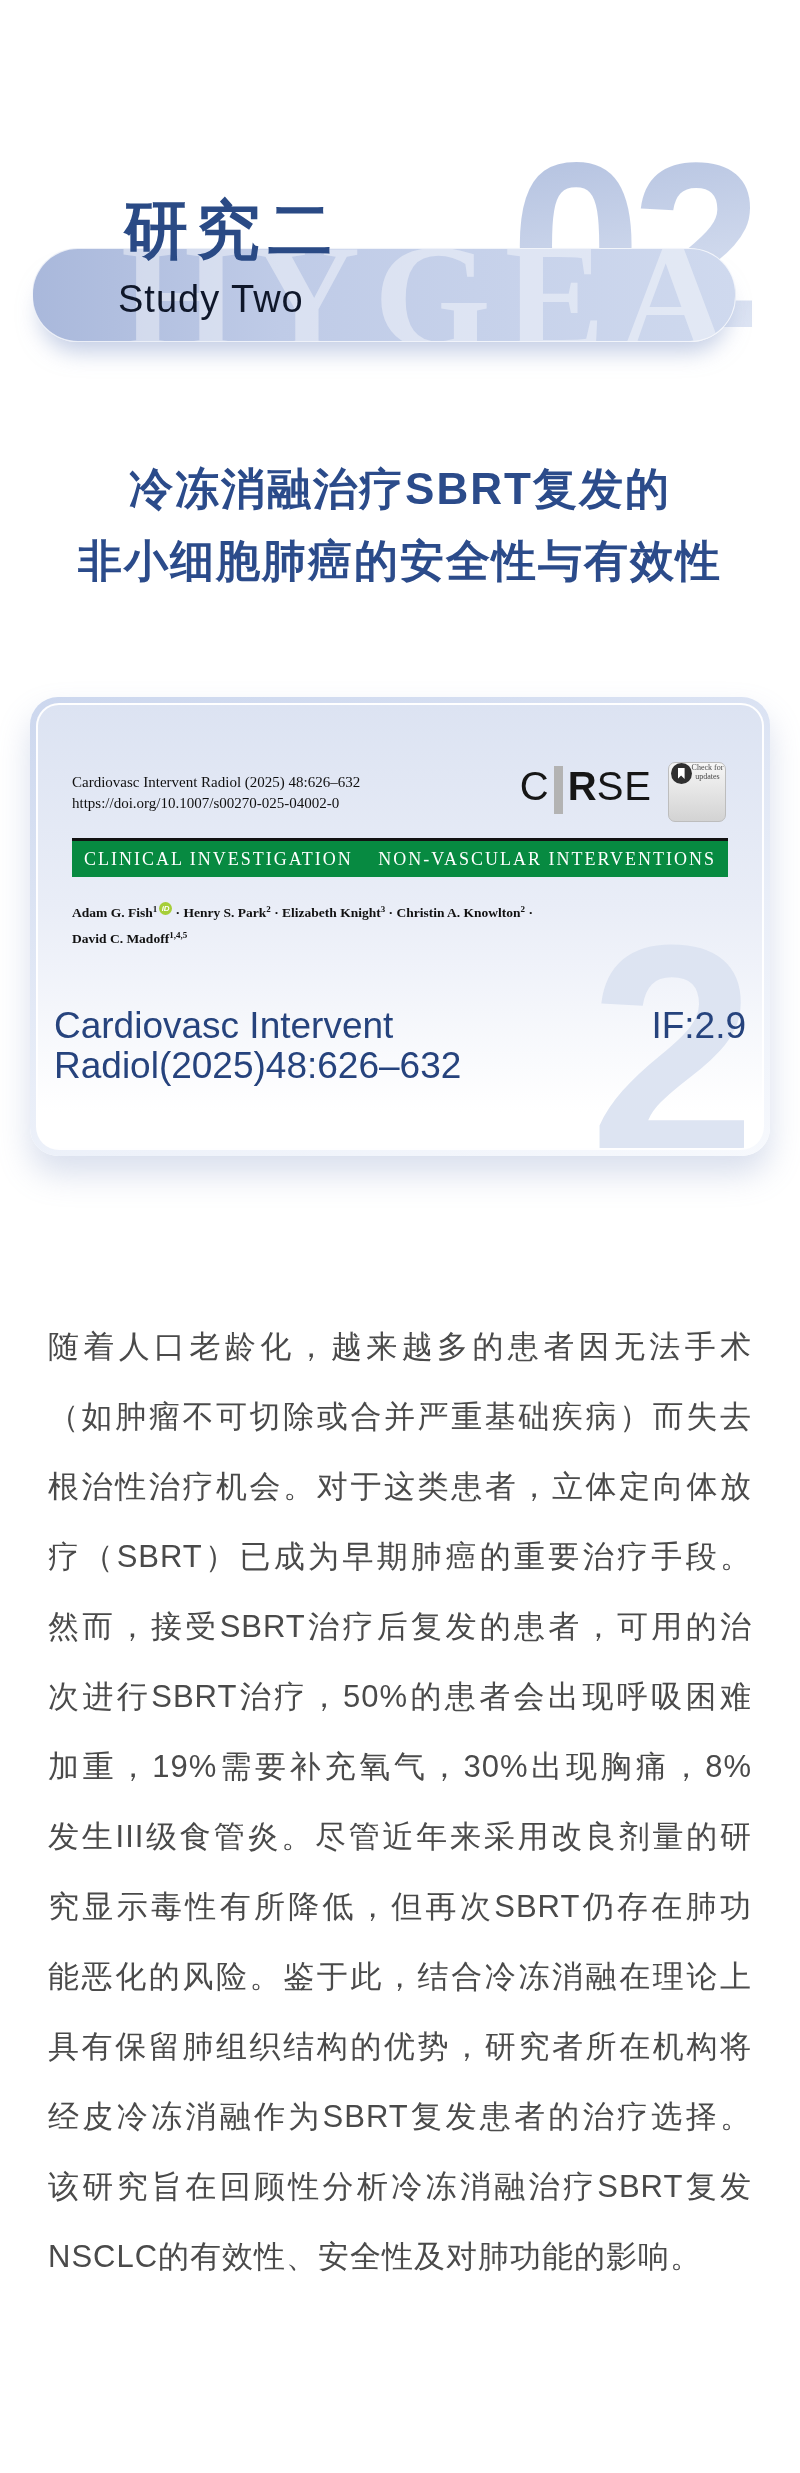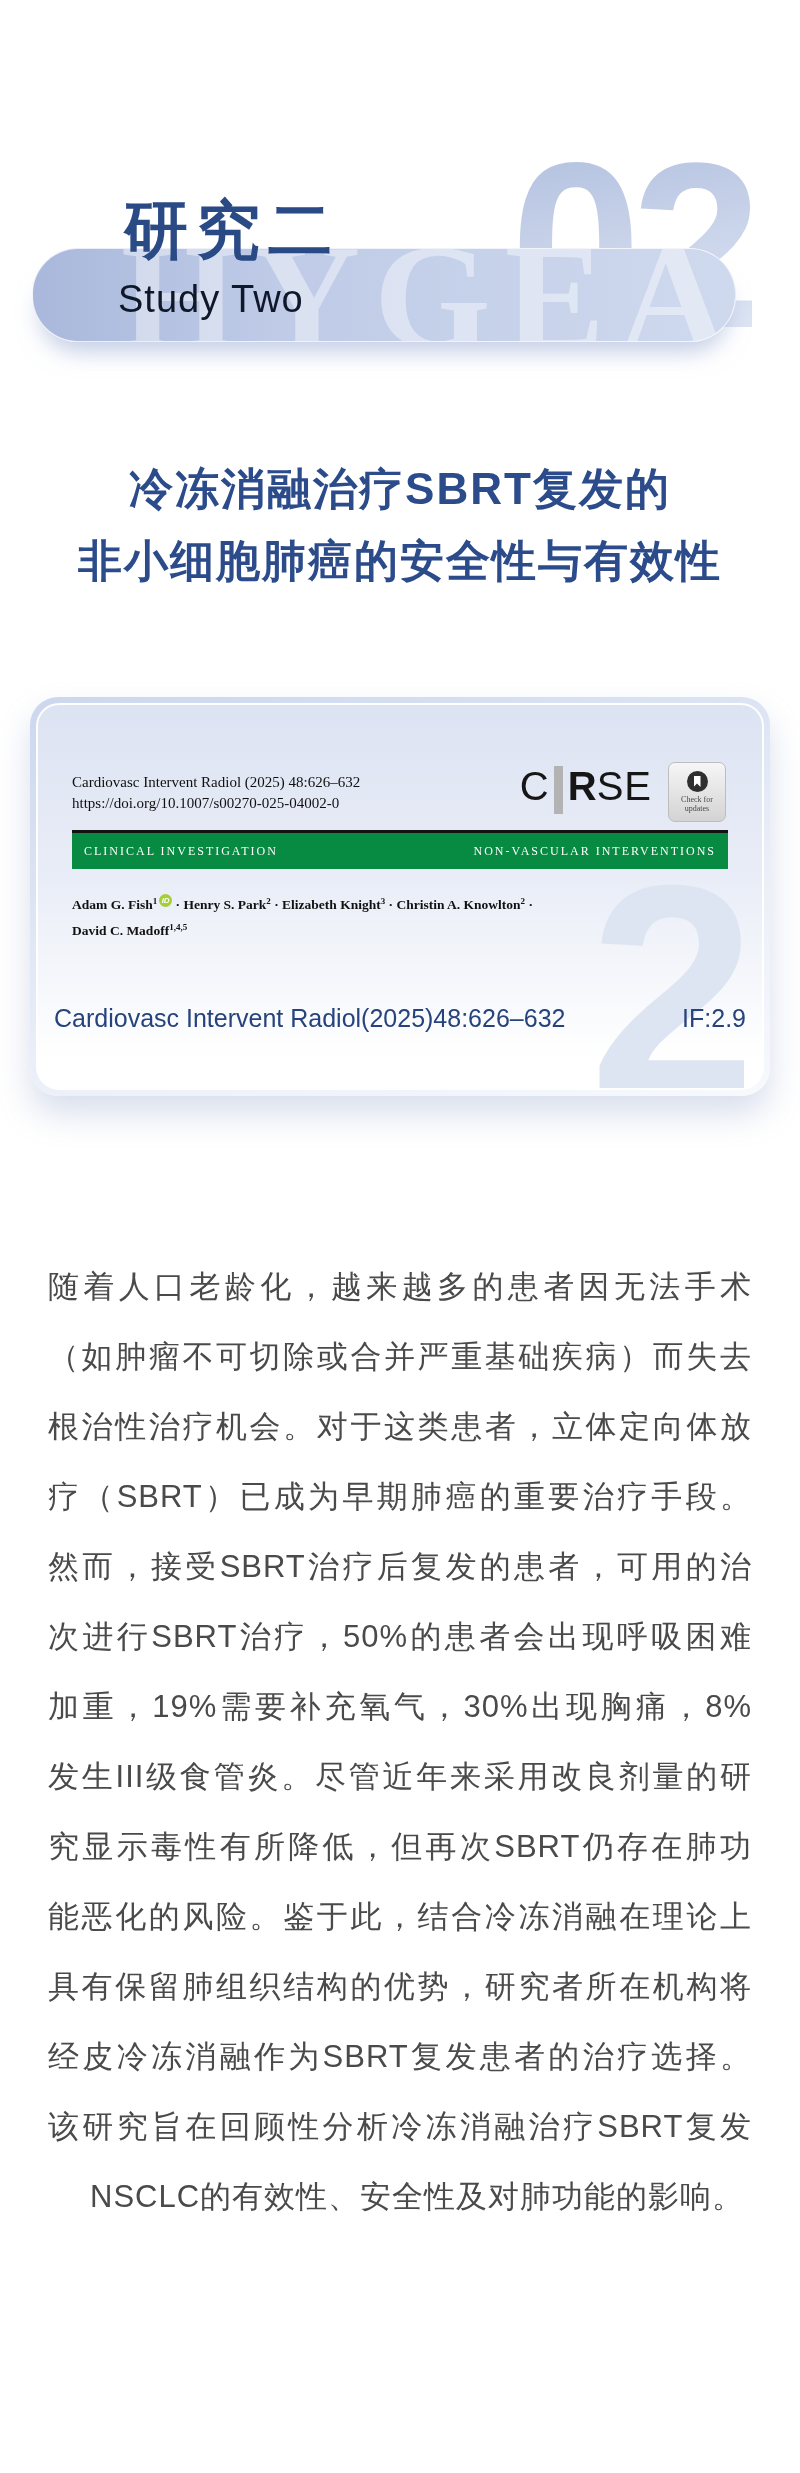--- a/index.html
+++ b/index.html
@@ -42,49 +42,49 @@
   .journal-line{font-size:15px;line-height:21px;}
   .doi-line{font-size:15px;line-height:21px;}
   .cirse-logo{position:absolute;top:-6px;right:110px;display:flex;align-items:flex-start;
               font-family:"Liberation Sans",sans-serif;color:#161616;}
   .cirse-c{font-size:40px;line-height:1;font-weight:400;}
   .cirse-bar{display:inline-block;width:9px;height:48px;background:#b3b3b3;margin:0 5px;}
   .cirse-r{font-size:40px;line-height:1;font-weight:700;}
   .cirse-se{font-size:40px;line-height:1;font-weight:400;letter-spacing:1px;}
   .update-badge{position:absolute;top:-10px;right:36px;width:56px;height:58px;border-radius:7px;
                 background:linear-gradient(180deg,#f6f6f6,#d3d3d3);border:1px solid #bdbdbd;
-                display:flex;flex-direction:column;align-items:center;justify-content:center;}
+                display:flex;align-items:flex-start;justify-content:center;}
   .badge-circle{width:21px;height:21px;border-radius:50%;background:#2f2f2f;
                 display:flex;align-items:center;justify-content:center;margin-bottom:3px;}
   .badge-bookmark{width:7px;height:11px;background:#ffffff;
                   clip-path:polygon(0 0,100% 0,100% 100%,50% 68%,0 100%);}
   .badge-text{font-size:8px;line-height:9px;color:#4a4a4a;text-align:center;}
-  .green-banner{margin:16px 34px 0;height:36px;background:#078a41;border-top:3px solid #121212;
+  .green-banner{margin:24px 34px 0;height:36px;background:#078a41;border-top:3px solid #121212;
                 display:flex;align-items:center;justify-content:space-between;padding:0 12px;
-                font-family:"Liberation Serif",serif;color:#ffffff;font-size:12px;
+                font-family:"Liberation Serif",serif;color:#ffffff;font-size:18px;
                 letter-spacing:2px;position:relative;z-index:2;}
   .paper-title{margin:28px 34px 0;font-family:"Liberation Serif",serif;font-weight:700;
                font-size:21px;line-height:30px;color:#000000;position:relative;z-index:2;}
   .authors{margin:20px 34px 0;font-family:"Liberation Serif",serif;font-weight:700;
            font-size:13.5px;line-height:22px;color:#111111;position:relative;z-index:2;}
   .authors sup{font-size:9px;}
   .orcid-icon{display:inline-block;width:13px;height:13px;border-radius:50%;background:#a6ce39;
               color:#ffffff;font-size:8px;line-height:13px;text-align:center;font-weight:700;
               font-family:"Liberation Sans",sans-serif;vertical-align:super;margin-left:2px;font-style:italic;}
   .card-watermark{position:absolute;right:6px;bottom:-52px;font-size:300px;line-height:1;
                   font-weight:700;color:#dde4f2;z-index:1;}
-  .citation-row{position:relative;z-index:2;margin:56px 16px 0;display:flex;
+  .citation-row{position:relative;z-index:2;margin:56px 16px 12px;display:flex;
                 justify-content:space-between;align-items:baseline;color:#26437d;
-                font-size:25px;line-height:40px;}
+                font-size:37px;line-height:40px;}
 
   
   .body-text{margin:156px 48px 0;color:#4a4a4a;font-size:31px;}
   .body-line{height:70px;line-height:70px;letter-spacing:1px;text-align:justify;
              text-align-last:justify;white-space:nowrap;}
-  .body-line.last{text-align-last:left;margin-left:42px;}
+  .body-line.last{text-align-last:left;}
 </style>
 </head>
 <body>
 
 <div class="page">
 
   <div class="header">
     <div class="big-number">02</div>
     <div class="banner-pill">
       <div class="banner-watermark">HYGEA</div>

